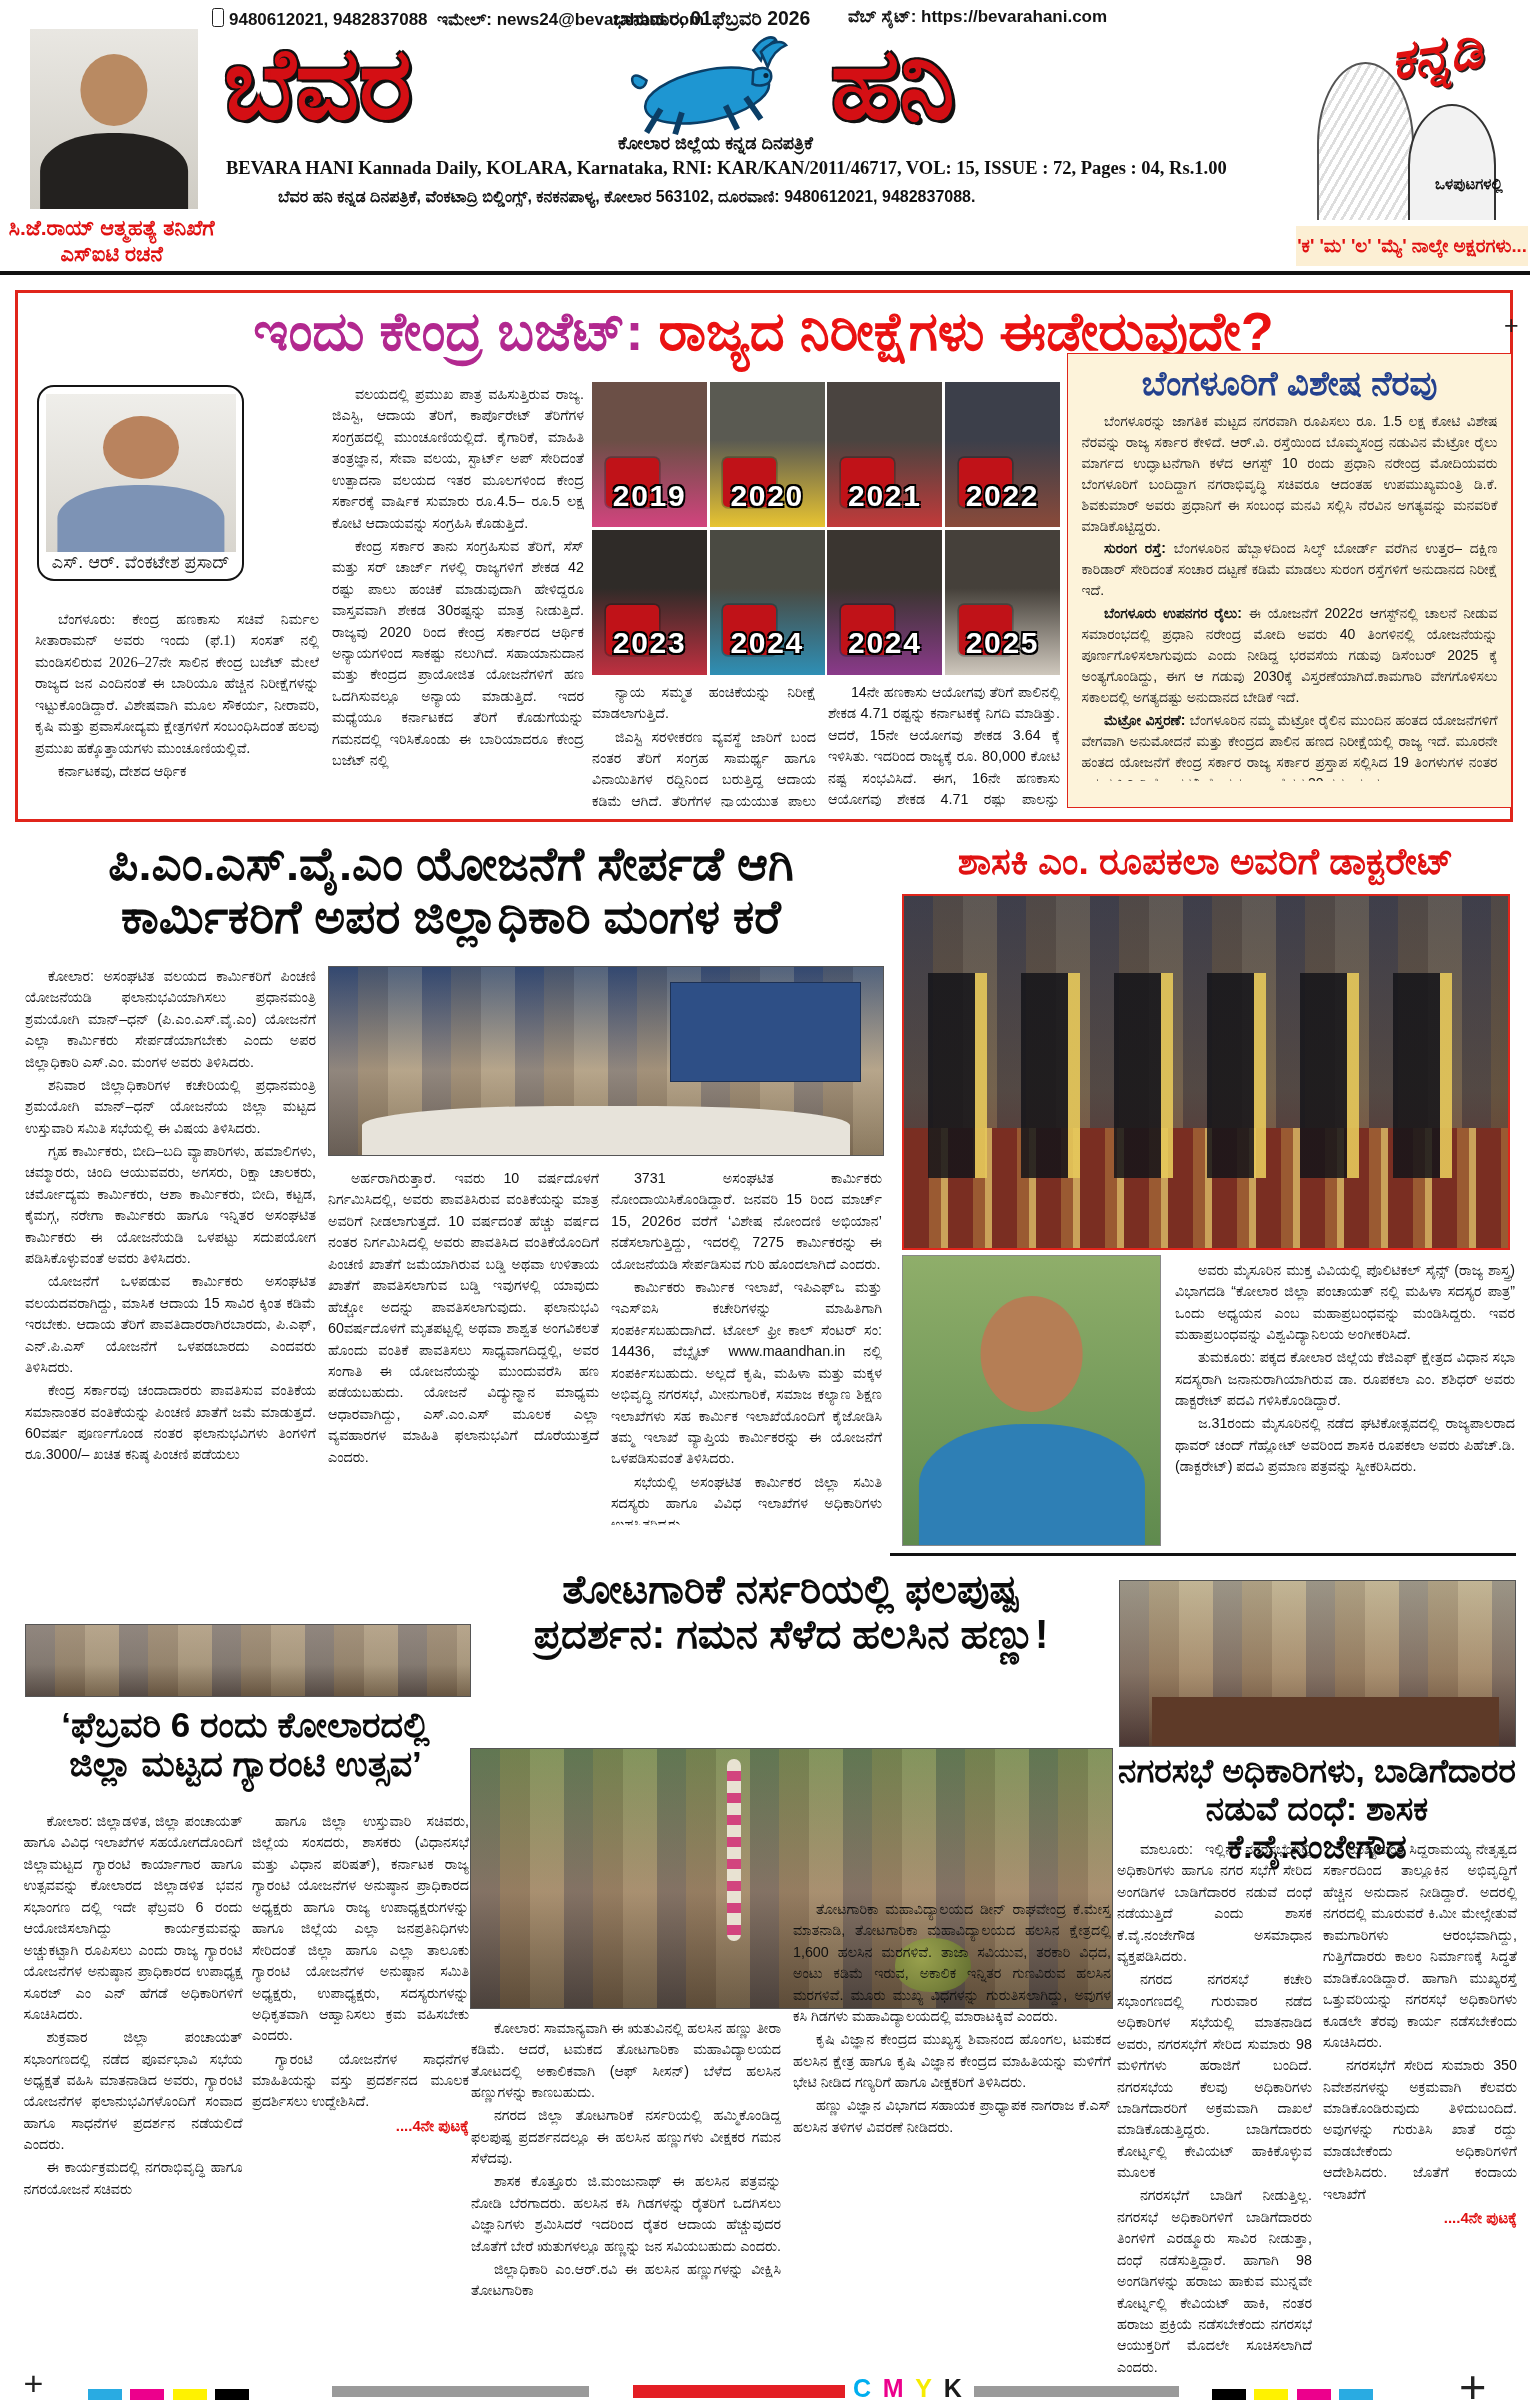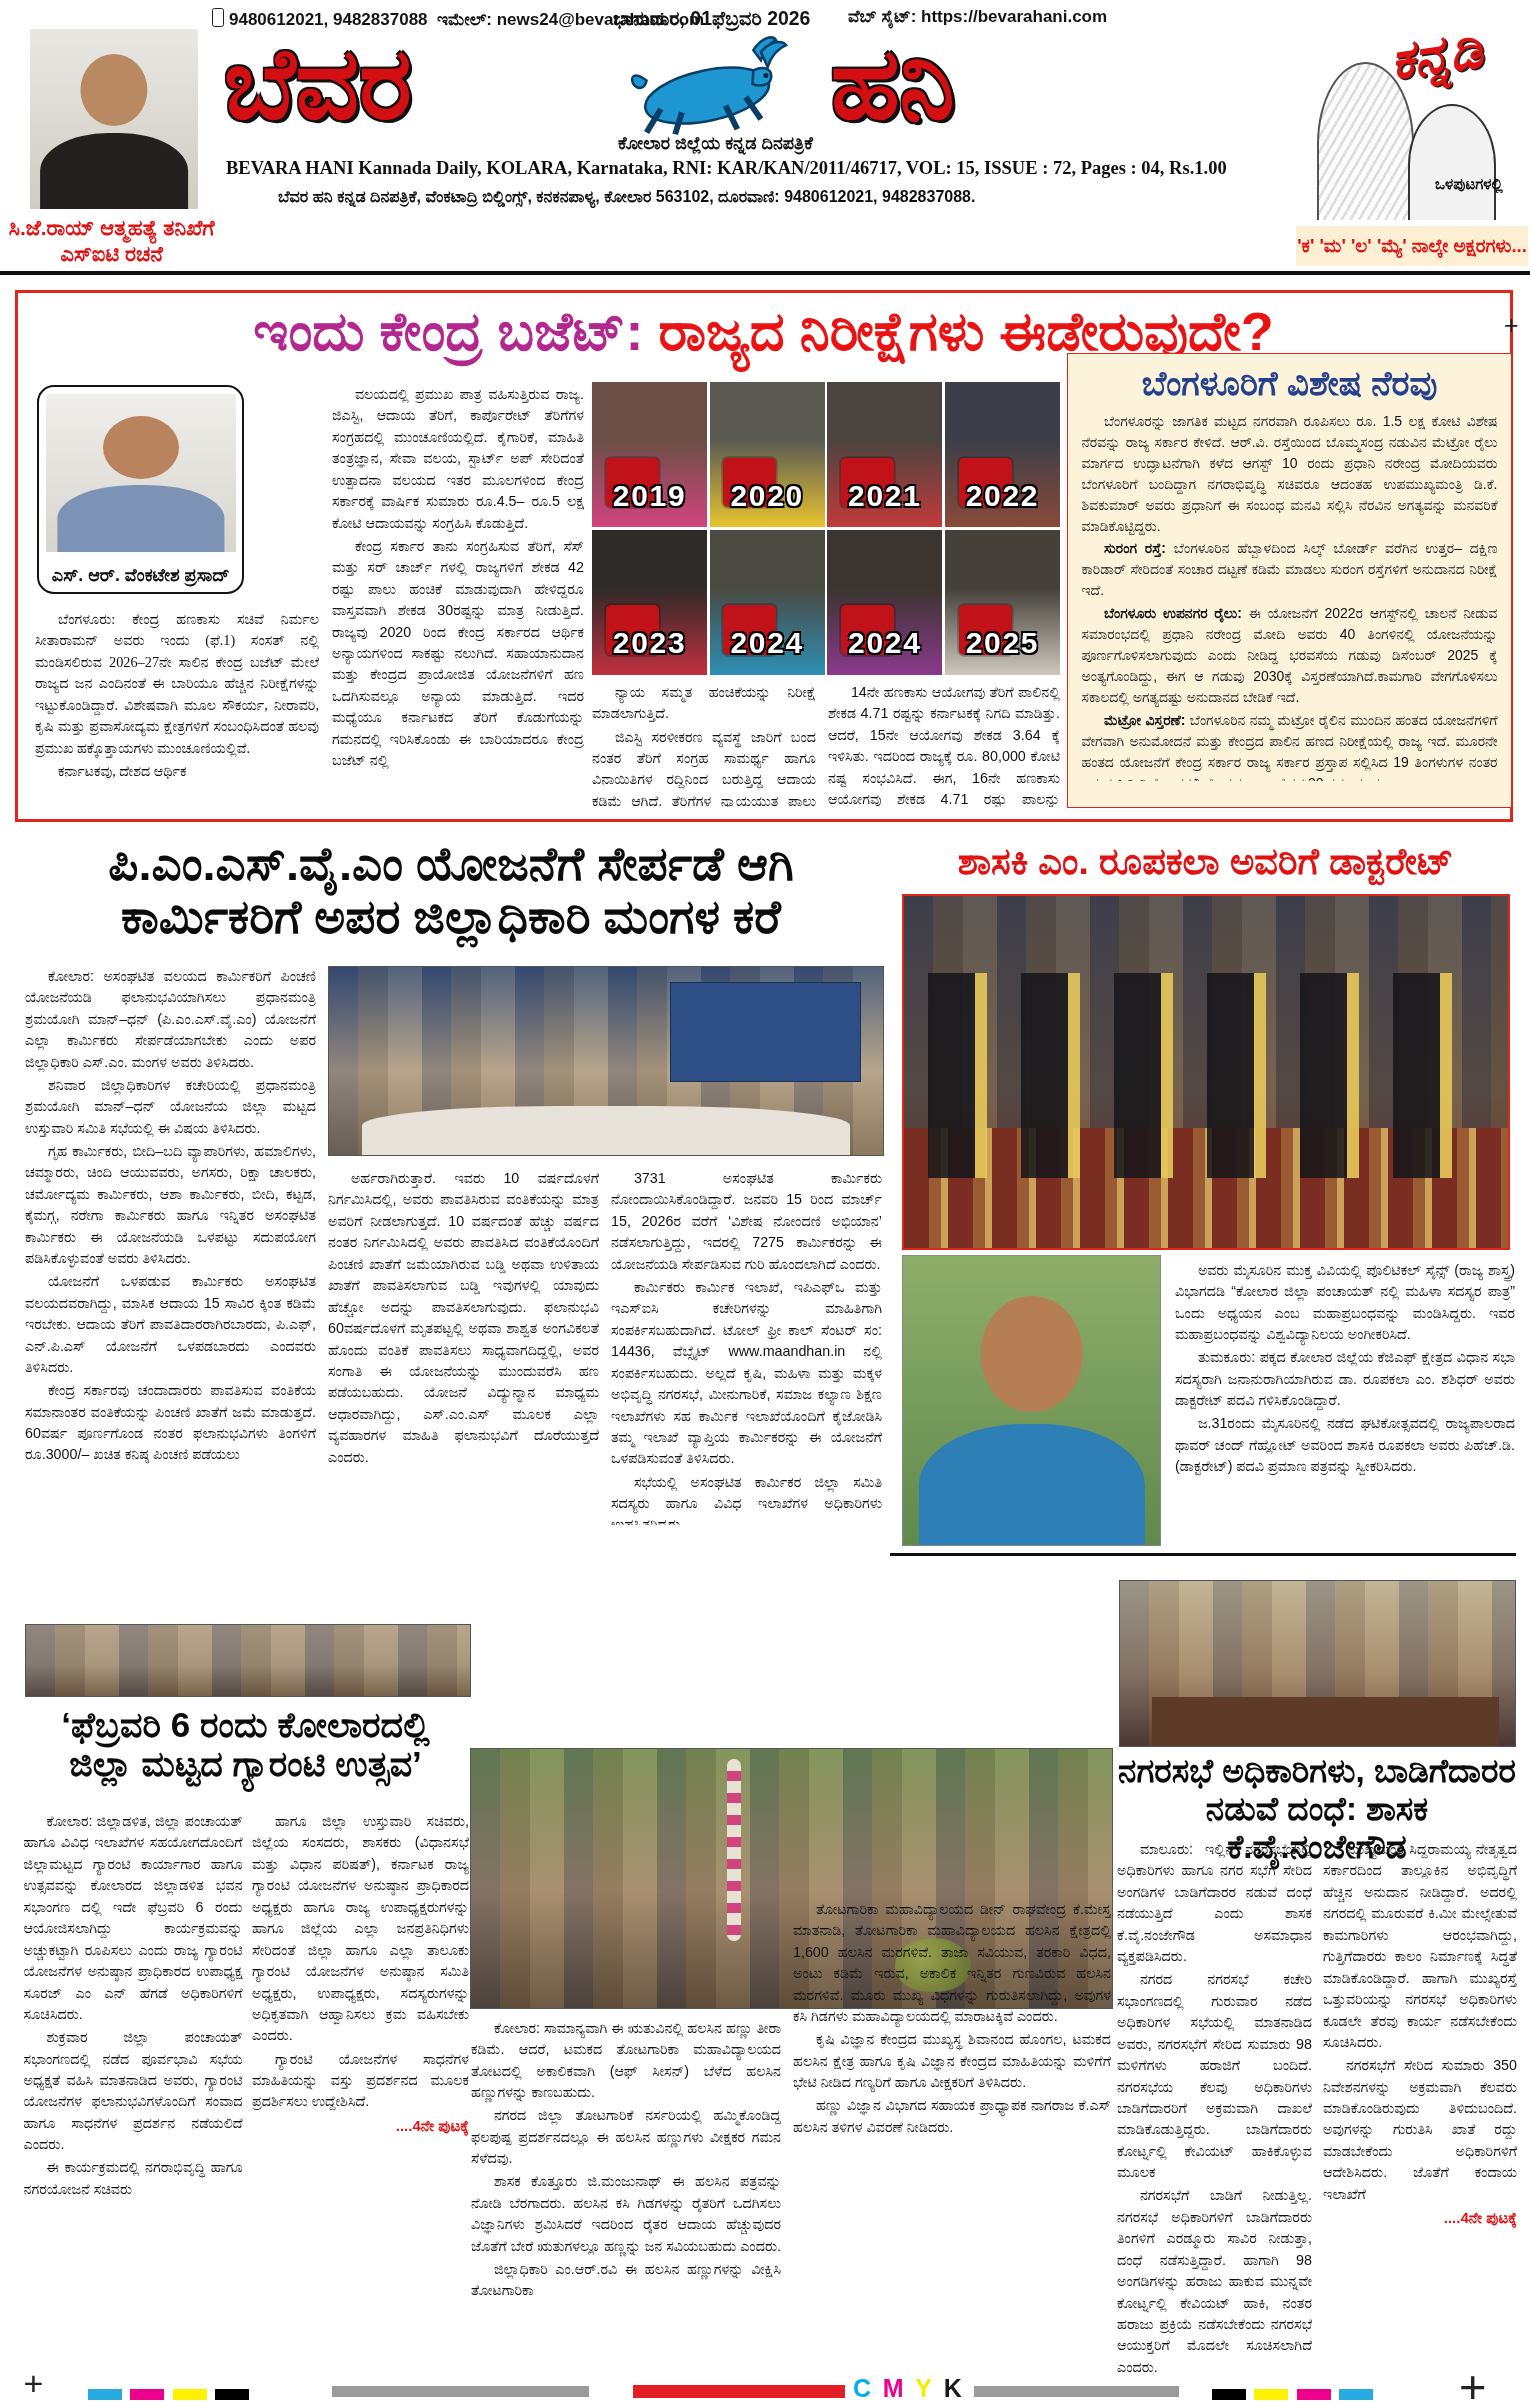--- a/index.html
+++ b/index.html
@@ -40,21 +40,21 @@
       text-shadow:1.7px 1.7px 0 #000,-1.7px -1.7px 0 #000,1.7px -1.7px 0 #000,-1.7px 1.7px 0 #000;}
   
   .lead-box{position:absolute;left:15px;top:290px;width:1492px;height:526px;border:3.4px solid #e0251b;background:#fff;}
   .lead-head{font-size:54px;font-weight:900;line-height:1.05;white-space:nowrap;text-align:center;}
   .lead-head .h1{color:#b2288f;} .lead-head .h2{color:#ea1212;}
   .bodycol{font-size:14.3px;line-height:1.5;text-align:justify;overflow:hidden;}
   .bodycol p{margin:0 0 1.7px 0;text-indent:1.6em;}
   .bodycol p:first-child{text-indent:1.6em;}
   .cont{color:#e01212;font-weight:900;text-align:right;font-size:15px;}
   .portrait-frame{position:absolute;border:2.5px solid #141414;border-radius:17px;background:#fff;padding:6.7px;}
-  .pcap{font-weight:700;font-size:17.7px;text-align:center;margin-top:13px;}
+  .pcap{font-weight:400;font-size:17.7px;text-align:center;margin-top:0;}
   .aid-box{position:absolute;background:#fdf3da;border:1.7px solid #e0251b;padding:8.4px 13.5px;overflow:hidden;}
   .aid-title{color:#24418e;font-weight:900;font-size:34px;text-align:center;margin:1.7px 0 6.7px 0;}
   .aid-box .bodycol{font-size:14px;}
   .sec-head{font-weight:900;color:#0c0c0c;line-height:1.12;text-align:center;}
   .red-head{color:#e01212;}
   .maluru-head{line-height:1.15;}
   
   .chip{display:inline-block;width:34px;height:11px;margin-right:8.4px;vertical-align:middle;}
   .bar{position:absolute;height:11px;}
   .cross{position:absolute;font-size:34px;font-weight:200;color:#222;line-height:1;}
@@ -228,20 +228,24 @@
       <p>ಈ ಕಾರ್ಯಕ್ರಮದಲ್ಲಿ ನಗರಾಭಿವೃದ್ಧಿ ಹಾಗೂ ನಗರಯೋಜನೆ ಸಚಿವರು</p>
     </div>
   <div class="abs bodycol" style="left:252px;top:1811px;width:217px;height:562px;">
     <div>
         <p>ಹಾಗೂ ಜಿಲ್ಲಾ ಉಸ್ತುವಾರಿ ಸಚಿವರು, ಜಿಲ್ಲೆಯ ಸಂಸದರು, ಶಾಸಕರು (ವಿಧಾನಸಭೆ ಮತ್ತು ವಿಧಾನ ಪರಿಷತ್), ಕರ್ನಾಟಕ ರಾಜ್ಯ ಗ್ಯಾರಂಟಿ ಯೋಜನೆಗಳ ಅನುಷ್ಠಾನ ಪ್ರಾಧಿಕಾರದ ಅಧ್ಯಕ್ಷರು ಹಾಗೂ ರಾಜ್ಯ ಉಪಾಧ್ಯಕ್ಷರುಗಳನ್ನು ಹಾಗೂ ಜಿಲ್ಲೆಯ ಎಲ್ಲಾ ಜನಪ್ರತಿನಿಧಿಗಳು ಸೇರಿದಂತೆ ಜಿಲ್ಲಾ ಹಾಗೂ ಎಲ್ಲಾ ತಾಲೂಕು ಗ್ಯಾರಂಟಿ ಯೋಜನೆಗಳ ಅನುಷ್ಠಾನ ಸಮಿತಿ ಅಧ್ಯಕ್ಷರು, ಉಪಾಧ್ಯಕ್ಷರು, ಸದಸ್ಯರುಗಳನ್ನು ಅಧಿಕೃತವಾಗಿ ಆಹ್ವಾನಿಸಲು ಕ್ರಮ ವಹಿಸಬೇಕು ಎಂದರು.</p>
         <p>ಗ್ಯಾರಂಟಿ ಯೋಜನೆಗಳ ಸಾಧನೆಗಳ ಮಾಹಿತಿಯನ್ನು ವಸ್ತು ಪ್ರದರ್ಶನದ ಮೂಲಕ ಪ್ರದರ್ಶಿಸಲು ಉದ್ದೇಶಿಸಿದೆ.</p>
       </div>
     <div class="cont">....4ನೇ ಪುಟಕ್ಕೆ</div>
   </div>
 
+  <div class="abs sec-head" style="left:468px;top:1567px;width:646px;font-size:40px;">
+    <div>ತೋಟಗಾರಿಕೆ ನರ್ಸರಿಯಲ್ಲಿ ಫಲಪುಷ್ಪ</div>
+    <div>ಪ್ರದರ್ಶನ: ಗಮನ ಸೆಳೆದ ಹಲಸಿನ ಹಣ್ಣು!</div>
+  </div>
   <div class="ph crowd" style="left:470px;top:1748px;width:641px;height:259px;--top:#7fa15e;--mid:#b59a7a;--bot:#5e4f3c;">
     <div class="abs" style="left:40%;top:4%;width:13.5px;height:70%;background:repeating-linear-gradient(180deg,#e8e2d2 0 11.8px,#d2447e 11.8px 22px);border-radius:6.7px;"></div>
     <div class="abs" style="right:22%;bottom:6%;width:76px;height:54px;border-radius:50% 50% 46% 46%;background:radial-gradient(circle at 35% 35%,#9aa24e,#5e6a2e);"></div>
   </div>
   <div class="abs bodycol" style="left:471px;top:2018px;width:310px;height:355px;">
       <p>ಕೋಲಾರ: ಸಾಮಾನ್ಯವಾಗಿ ಈ ಋತುವಿನಲ್ಲಿ ಹಲಸಿನ ಹಣ್ಣು ತೀರಾ ಕಡಿಮೆ. ಆದರೆ, ಟಮಕದ ತೋಟಗಾರಿಕಾ ಮಹಾವಿದ್ಯಾಲಯದ ತೋಟದಲ್ಲಿ ಅಕಾಲಿಕವಾಗಿ (ಆಫ್ ಸೀಸನ್) ಬೆಳೆದ ಹಲಸಿನ ಹಣ್ಣುಗಳನ್ನು ಕಾಣಬಹುದು.</p>
       <p>ನಗರದ ಜಿಲ್ಲಾ ತೋಟಗಾರಿಕೆ ನರ್ಸರಿಯಲ್ಲಿ ಹಮ್ಮಿಕೊಂಡಿದ್ದ ಫಲಪುಷ್ಪ ಪ್ರದರ್ಶನದಲ್ಲೂ ಈ ಹಲಸಿನ ಹಣ್ಣುಗಳು ವೀಕ್ಷಕರ ಗಮನ ಸೆಳೆದವು.</p>
       <p>ಶಾಸಕ ಕೊತ್ತೂರು ಜಿ.ಮಂಜುನಾಥ್ ಈ ಹಲಸಿನ ಪತ್ರವನ್ನು ನೋಡಿ ಬೆರಗಾದರು. ಹಲಸಿನ ಕಸಿ ಗಿಡಗಳನ್ನು ರೈತರಿಗೆ ಒದಗಿಸಲು ವಿಜ್ಞಾನಿಗಳು ಶ್ರಮಿಸಿದರೆ ಇದರಿಂದ ರೈತರ ಆದಾಯ ಹೆಚ್ಚುವುದರ ಜೊತೆಗೆ ಬೇರೆ ಋತುಗಳಲ್ಲೂ ಹಣ್ಣನ್ನು ಜನ ಸವಿಯಬಹುದು ಎಂದರು.</p>
       <p>ಜಿಲ್ಲಾಧಿಕಾರಿ ಎಂ.ಆರ್.ರವಿ ಈ ಹಲಸಿನ ಹಣ್ಣುಗಳನ್ನು ವೀಕ್ಷಿಸಿ ತೋಟಗಾರಿಕಾ</p>
     </div>

